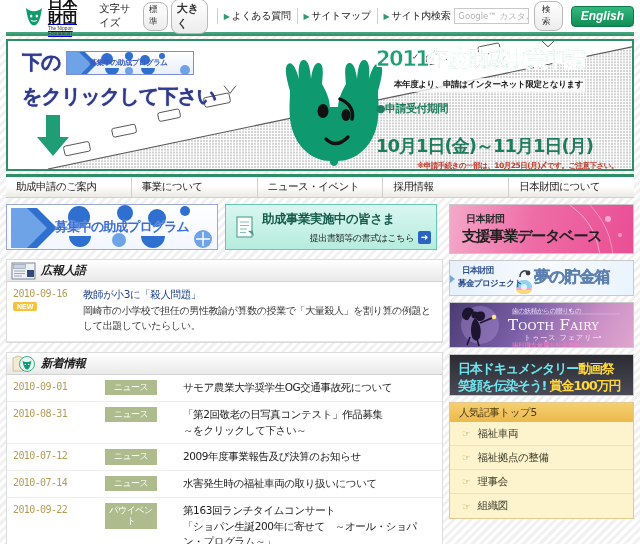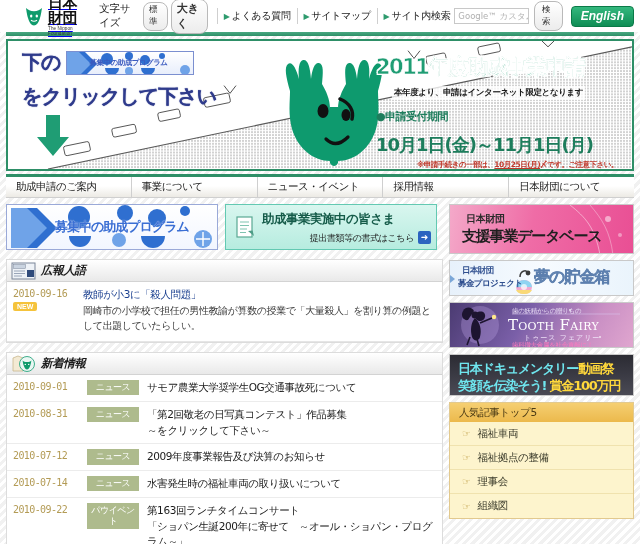--- a/index.html
+++ b/index.html
@@ -175,21 +175,21 @@
   .hero-arrow {
     margin-top: 5px; margin-left: 14px;
     width: 0; height: 0;
   }
   .hero-face {
     position: absolute;
     left: 268px; top: 10px;
     z-index: 5;
   }
   .hero-right {
-    position: absolute; right: 6px; top: 12px;
+    position: absolute; right: 6px; top: 4px;
     width: 250px; z-index: 6; text-align: left;
   }
   .hero-title {
     font-size: 21px; font-weight: bold; color: #1f9d74;
     font-family: "DejaVu Sans", sans-serif;
     letter-spacing: -1.5px;
     -webkit-text-stroke: 0.6px #ffffff;
     text-shadow: 1px 1px 0 #ffffff, -1px -1px 0 #ffffff,
                  1px -1px 0 #ffffff, -1px 1px 0 #ffffff;
     white-space: nowrap;
@@ -205,21 +205,21 @@
     text-align: right;
   }
   .hero-period-label {
     font-size: 11px; font-weight: bold; color: #1d7d5c;
     font-family: "DejaVu Sans", sans-serif;
     margin-top: 9px; letter-spacing: -0.5px;
   }
   .hero-dates {
     font-size: 18px; font-weight: bold; color: #1d7d5c;
     font-family: "DejaVu Sans", sans-serif;
-    letter-spacing: -1px; margin-top: 9px;
+    letter-spacing: -1px; margin-top: 18px;
     white-space: nowrap;
   }
   .hero-note {
     font-size: 7.5px; color: #c0392b; font-weight: bold;
     font-family: "DejaVu Sans", sans-serif;
     margin-top: 3px; letter-spacing: -0.5px;
     white-space: nowrap;
     padding-left: 41px;
   }
   .hero-note u { text-decoration: underline; }
@@ -356,20 +356,21 @@
   .kouhou-text {
     font-size: 10px; color: #3a3a3a; line-height: 1.45;
     font-family: "DejaVu Sans", sans-serif;
     letter-spacing: -0.4px;
   }
 
   .news-row {
     display: flex; align-items: flex-start;
     padding: 5px 6px 5px 6px;
     border-bottom: 1px solid #ececec;
+    gap: 18px;
   }
   .news-date {
     width: 74px; flex: none;
     font-size: 10px; color: #b39b55;
     font-family: "DejaVu Sans Mono", monospace;
     letter-spacing: -0.6px;
     padding-top: 1px;
   }
   .news-cat {
     width: 52px; flex: none;

